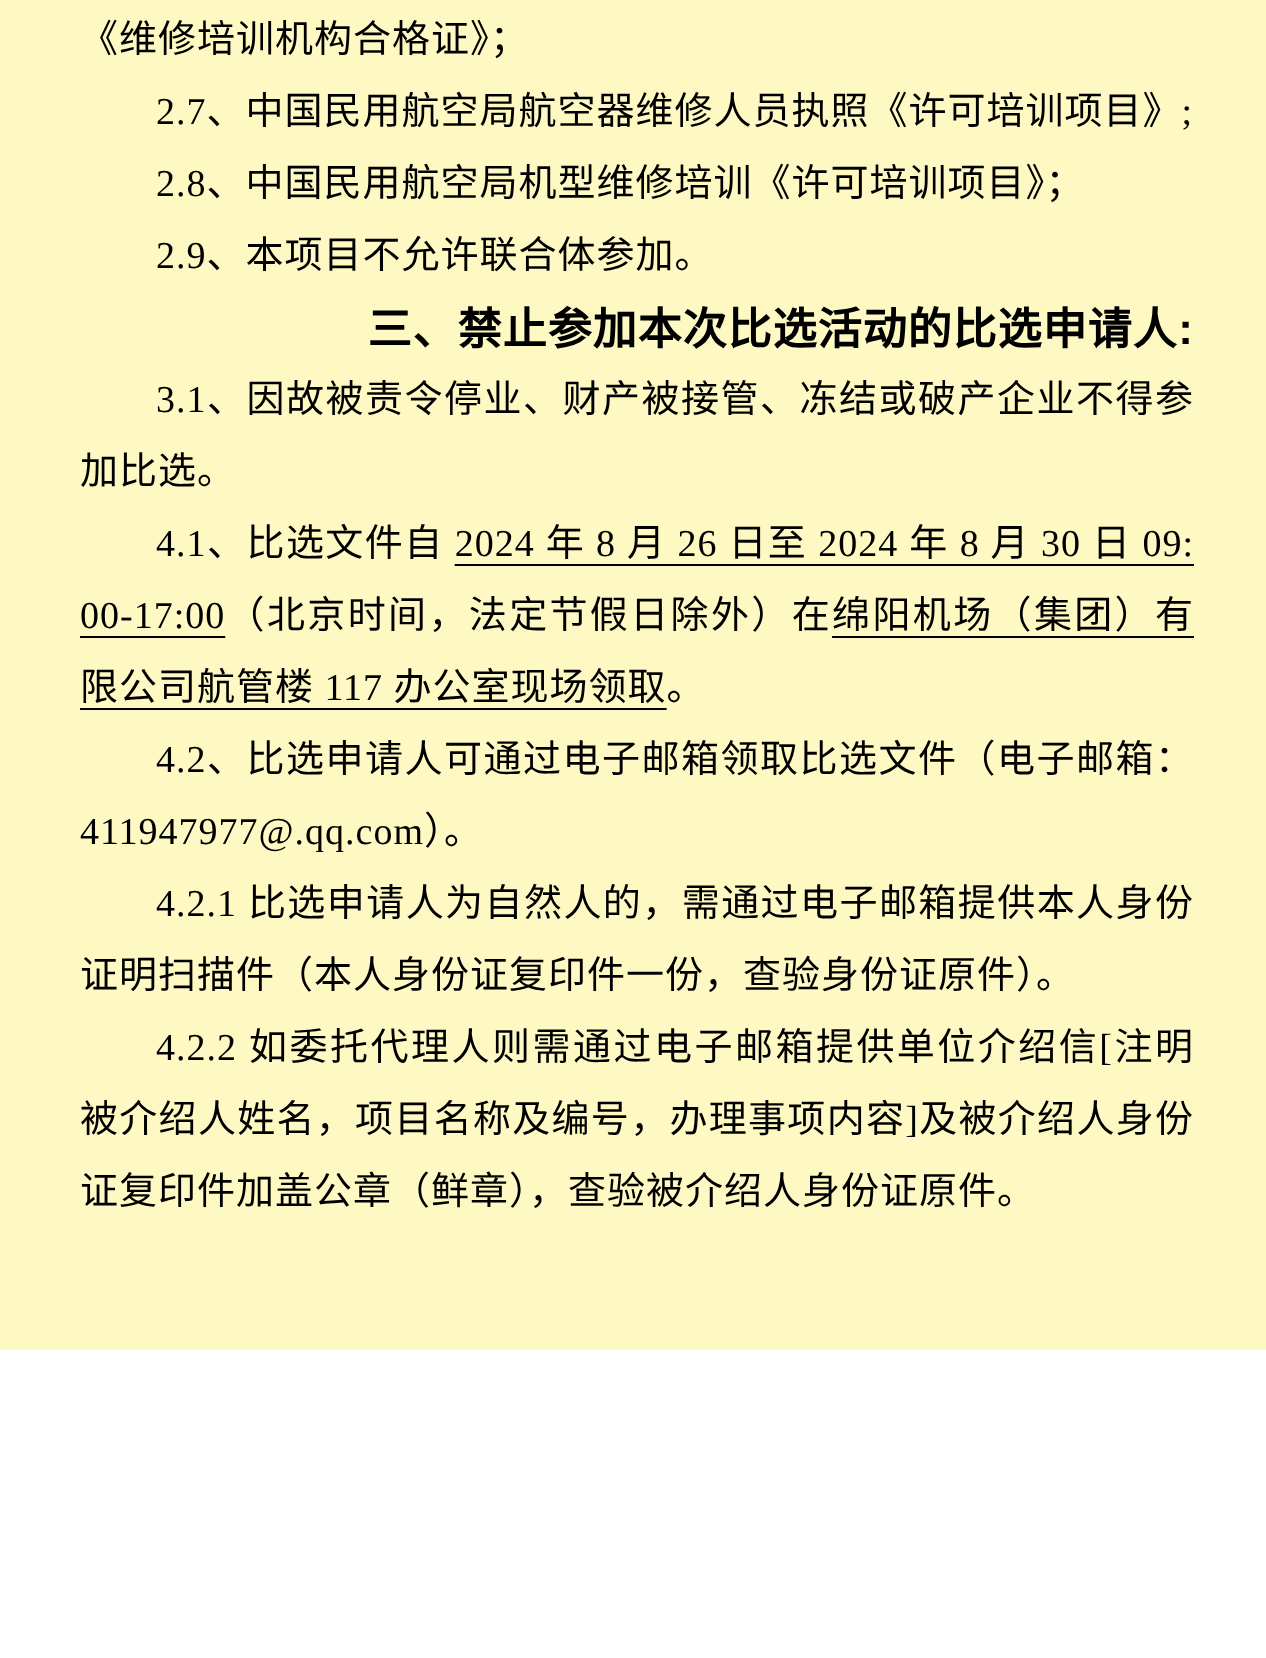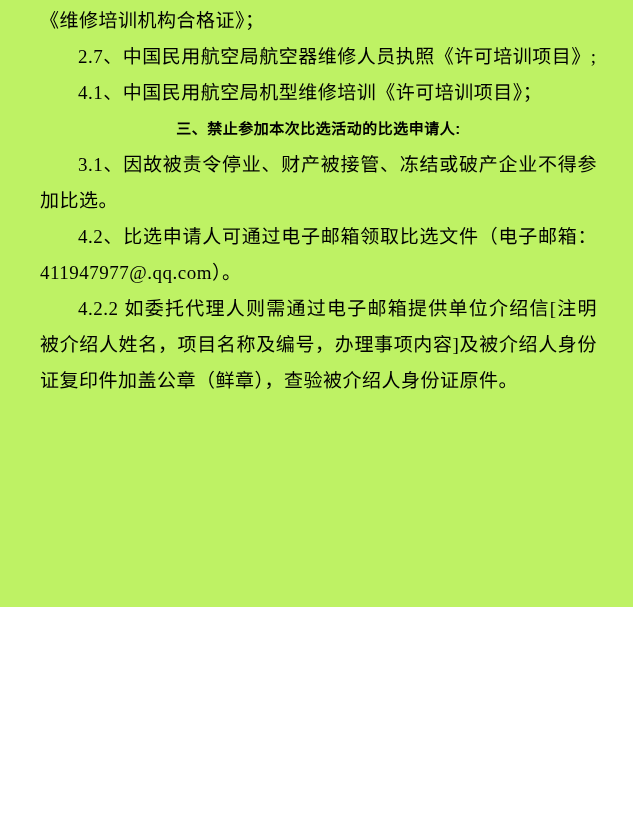--- a/index.html
+++ b/index.html
@@ -8,54 +8,57 @@
   }
   body {
     width: 633px;
     height: 829px;
     overflow: hidden;
     font-family: "Liberation Serif", "DejaVu Serif", serif;
     color: #000000;
   }
   .page {
     width: 633px;
-    height: 607px;
-    background: #bef264;
+    height: 675px;
+    background: #fef9c3;
     padding: 3px 36px 0 40px;
   }
   .doc-para {
     font-size: 19px;
     line-height: 36px;
     text-align: justify;
     letter-spacing: 0.5px;
     word-break: break-all;
   }
   .doc-para.indent {
     text-indent: 2em;
     font-family: Liberation Serif, serif;
   }
   .doc-para.heading {
     font-family: "Liberation Sans", "DejaVu Sans", sans-serif;
     font-weight: bold;
-    font-size: 15px;
+    font-size: 22px;
     letter-spacing: 0.5px;
-    text-align: center;
+    text-align: right;
   }
   .run-underline {
     text-decoration: underline;
     text-underline-offset: 4px;
     text-decoration-thickness: 1.2px;
   }
 </style>
 </head>
 <body>
 
 <div class="page">
   <div id="document-body">
       <p class="doc-para body"><span class="run-plain">《维修培训机构合格证》；</span></p>
       <p class="doc-para body indent"><span class="run-plain">2.7、中国民用航空局航空器维修人员执照《许可培训项目》;</span></p>
-      <p class="doc-para body indent"><span class="run-plain">4.1、中国民用航空局机型维修培训《许可培训项目》；</span></p>
+      <p class="doc-para body indent"><span class="run-plain">2.8、中国民用航空局机型维修培训《许可培训项目》；</span></p>
+      <p class="doc-para body indent"><span class="run-plain">2.9、本项目不允许联合体参加。</span></p>
       <p class="doc-para heading"><span class="run-plain">三、禁止参加本次比选活动的比选申请人:</span></p>
       <p class="doc-para body indent"><span class="run-plain">3.1、因故被责令停业、财产被接管、冻结或破产企业不得参加比选。</span></p>
+      <p class="doc-para body indent"><span class="run-plain">4.1、比选文件自 </span><span class="run-underline">2024 年 8 月 26 日至 2024 年 8 月 30 日 09:00-17:00</span><span class="run-plain">（北京时间，法定节假日除外）在</span><span class="run-underline">绵阳机场（集团）有限公司航管楼 117 办公室现场领取</span><span class="run-plain">。</span></p>
       <p class="doc-para body indent"><span class="run-plain">4.2、比选申请人可通过电子邮箱领取比选文件（电子邮箱：411947977@.qq.com）。</span></p>
+      <p class="doc-para body indent"><span class="run-plain">4.2.1 比选申请人为自然人的，需通过电子邮箱提供本人身份证明扫描件（本人身份证复印件一份，查验身份证原件）。</span></p>
       <p class="doc-para body indent"><span class="run-plain">4.2.2 如委托代理人则需通过电子邮箱提供单位介绍信[注明被介绍人姓名，项目名称及编号，办理事项内容]及被介绍人身份证复印件加盖公章（鲜章），查验被介绍人身份证原件。</span></p>
     </div>
 </div>
 
 </body></html>

